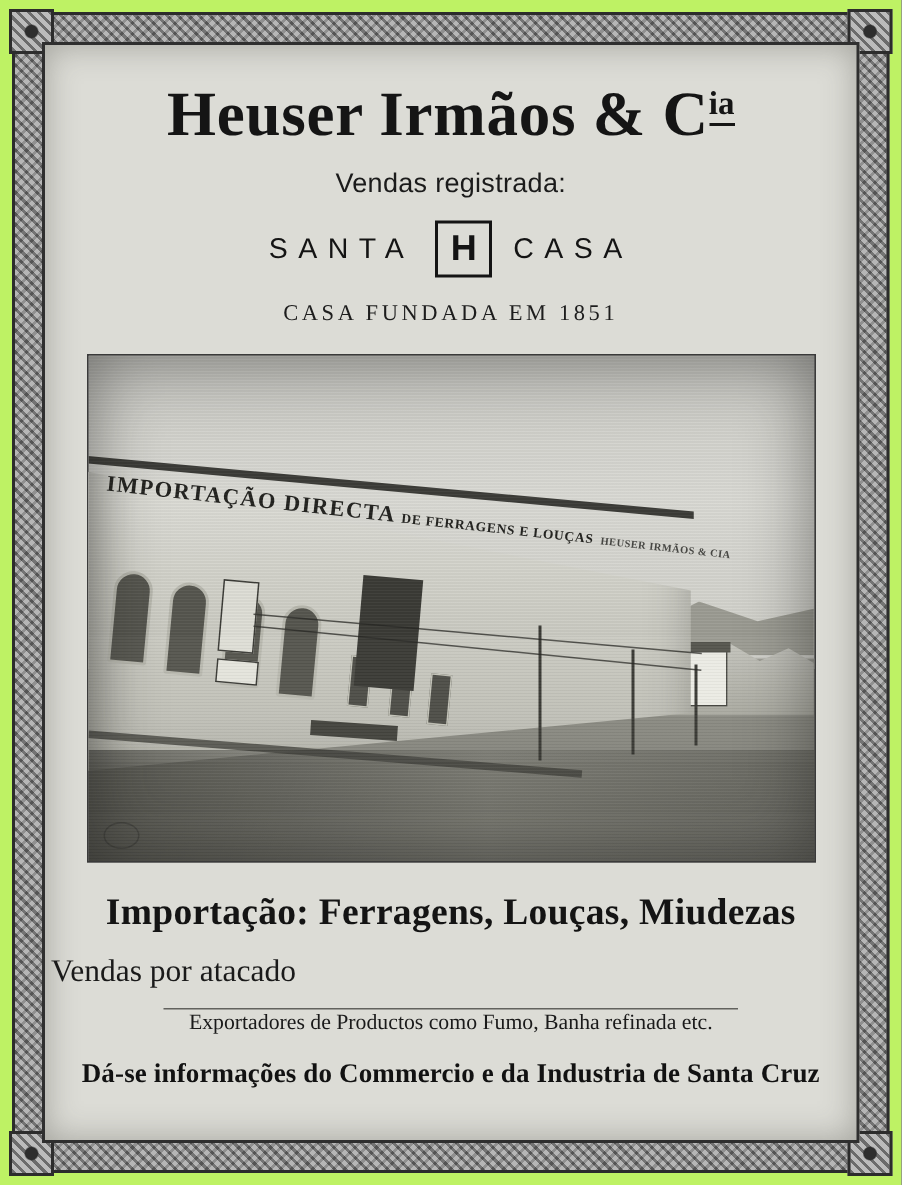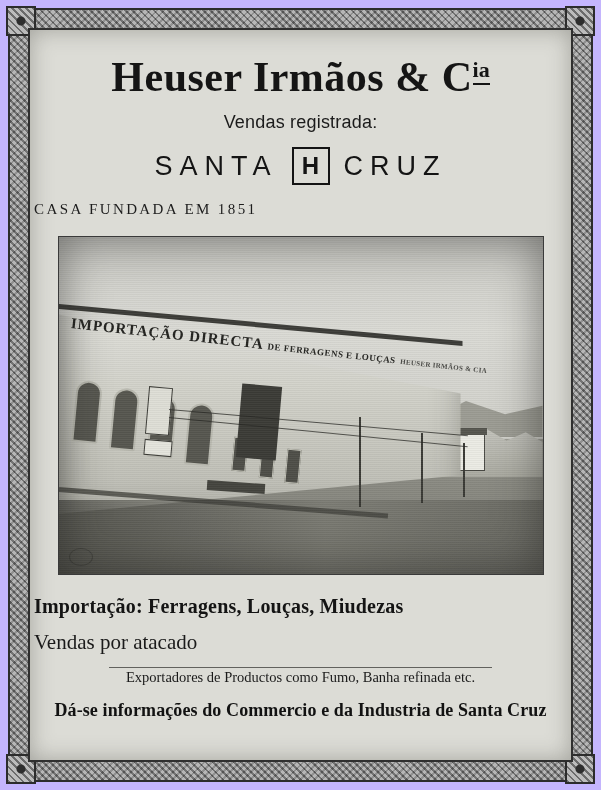--- a/index.html
+++ b/index.html
@@ -12,21 +12,21 @@
     height: 790px;
     overflow: hidden;
     font-family: "Liberation Serif", serif;
   }
 
   
   .page {
     position: relative;
     width: 601px;
     height: 790px;
-    background: #c4b5fd;
+    background: #bef264;
     box-sizing: border-box;
   }
 
   
   .frame-outer {
     position: absolute;
     left: 8px;
     top: 8px;
     right: 8px;
     bottom: 8px;
@@ -115,40 +115,41 @@
 
   .brandline {
     display: flex;
     align-items: center;
     justify-content: center;
     gap: 14px;
     margin-top: 14px;
   }
   .brandword {
     font-family: "Liberation Sans", sans-serif;
-    font-size: 27px;
+    font-size: 19px;
     letter-spacing: 7px;
     color: #141414;
     line-height: 1;
   }
   .brandbox {
     width: 38px;
     height: 38px;
     border: 2px solid #141414;
     display: flex;
     align-items: center;
     justify-content: center;
     font-family: "Liberation Sans", sans-serif;
     font-weight: bold;
     font-size: 24px;
     color: #141414;
     box-sizing: border-box;
   }
 
   .fundada {
+    text-align: center;
     font-family: "Liberation Serif", serif;
     font-size: 15px;
     letter-spacing: 2.4px;
     color: #1d1d1d;
     margin-top: 16px;
   }
 
   
   .photo {
     position: relative;
@@ -365,23 +366,24 @@
   }
   .vignette {
     position: absolute;
     inset: 0;
     box-shadow: inset 0 0 46px rgba(35,35,32,0.55);
     pointer-events: none;
   }
 
   
   .line-importacao {
+    text-align: center;
     font-family: "Liberation Serif", serif;
     font-weight: bold;
-    font-size: 20px;
+    font-size: 25px;
     color: #141414;
     margin-top: 20px;
     letter-spacing: 0.2px;
   }
   .line-vendas {
     font-family: "Liberation Serif", serif;
     font-size: 21px;
     color: #1a1a1a;
     margin-top: 12px;
   }
@@ -432,21 +434,21 @@
 
     <div class="headline">
       <span>Heuser Irmãos &amp; C</span><span class="sup">ia</span>
     </div>
 
     <div class="marca">Vendas registrada:</div>
 
     <div class="brandline">
       <span class="brandword">SANTA</span>
       <span class="brandbox">H</span>
-      <span class="brandword">CRUZ</span>
+      <span class="brandword">CASA</span>
     </div>
 
     <div class="fundada">CASA FUNDADA EM 1851</div>
 
     <div class="photo">
       <div class="sky"></div>
       <div class="hill"></div>
       <div class="ground"></div>
       <div class="distant"></div>
       <div class="shed"></div>

